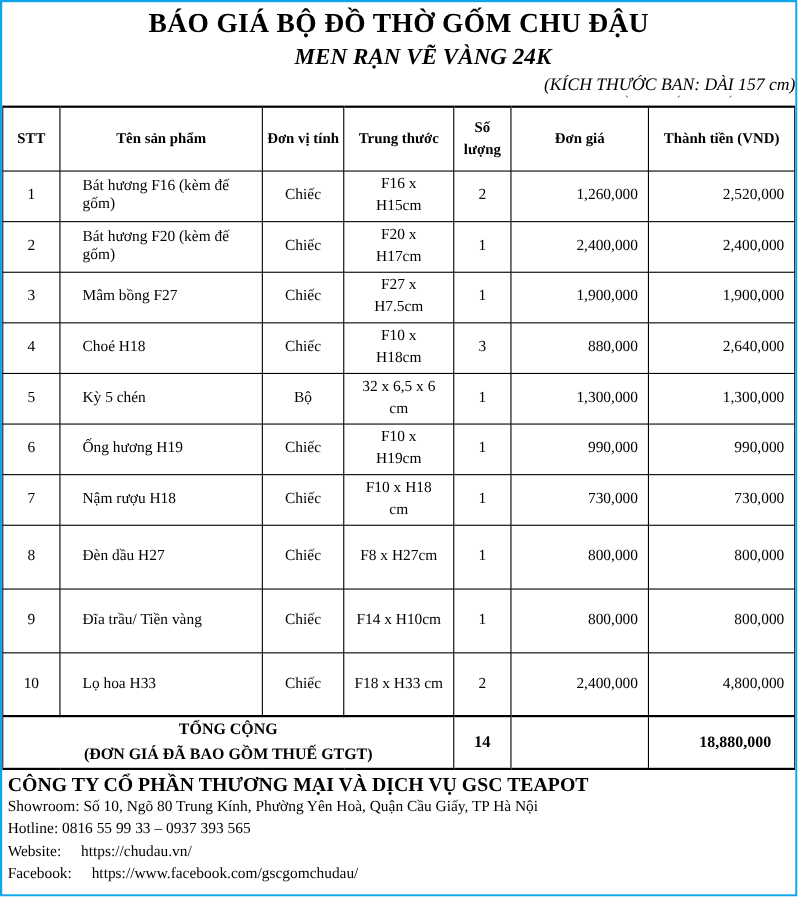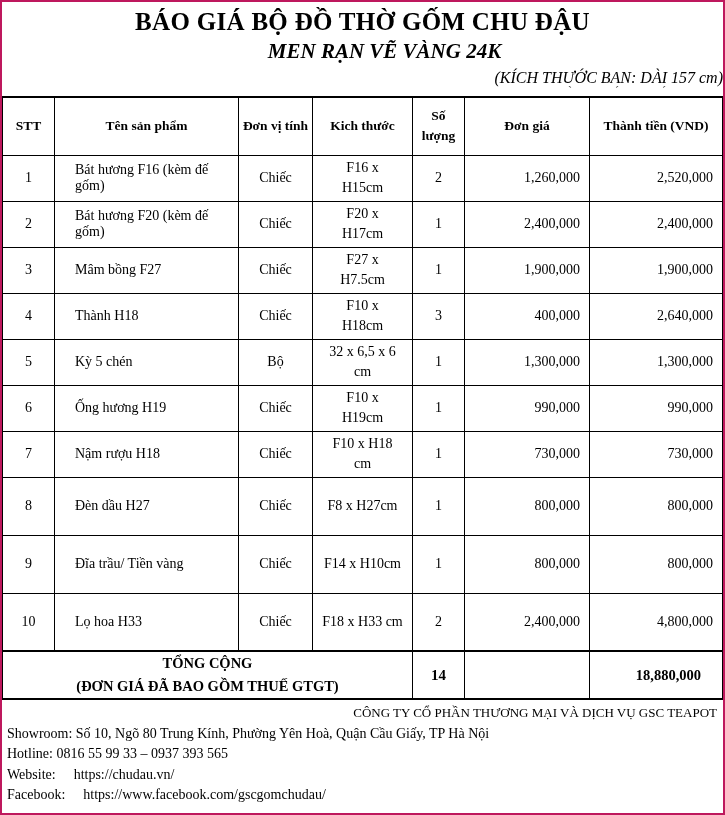--- a/index.html
+++ b/index.html
@@ -5,21 +5,21 @@
   * { margin:0; padding:0; box-sizing:border-box; }
   html,body { background:#fff; }
   body {
     width:725px; height:815px;
     font-family:"Liberation Serif","DejaVu Serif",serif;
     color:#000;
   }
   .page {
     position:relative;
     width:725px; height:815px;
-    border:2px solid #be185d;
+    border:2px solid #0ea5e9;
     background:#fff;
     overflow:hidden;
   }
   
   .doc-header { height:94px; text-align:center; padding-top:6px; }
   .doc-title { font-size:25px; font-weight:bold; letter-spacing:0.3px; }
   .doc-subtitle { font-size:21px; font-weight:bold; font-style:italic; margin-top:3px;margin-left:44px; }
   .doc-dim-note { font-size:16px; font-style:italic; margin-top:5px;text-align:right; }
   .artifact { position:absolute; top:82px; left:566px; font-size:12px; color:#555; letter-spacing:20px; white-space:nowrap; }
   
@@ -35,21 +35,21 @@
   .c-price, .c-amount { text-align:right; padding-right:9px;padding-left:30px; }
   .c-size { white-space:pre-line; line-height:1.45; }
   tr.total-row { height:45px; }
   tr.total-row td { border-top:2px solid #000; border-bottom:2px solid #000; font-weight:bold; }
   .total-label { text-align:center; white-space:pre-line; font-size:14.5px; line-height:1.6; }
   .total-qty { text-align:center; font-size:15px; }
   .total-amount { text-align:right; padding-right:21px; font-size:14.5px; }
   
   .doc-footer { padding:3px 6px 0 5px; }
   .footer-line { font-size:14px; line-height:20.5px; white-space:nowrap; }
-  .footer-company { font-weight:normal; font-size:13px;text-align:right; }
+  .footer-company { font-weight:bold; font-size:18px; }
   .footer-url { margin-left:18px; }
 </style>
 </head>
 <body>
 
 <div class="page">
 
   <div class="doc-header">
     <div class="doc-title">BÁO GIÁ BỘ ĐỒ THỜ GỐM CHU ĐẬU</div>
     <div class="doc-subtitle">MEN RẠN VẼ VÀNG 24K</div>
@@ -65,21 +65,21 @@
       <col style="width:100px">
         <col style="width:52px">
         <col style="width:125px">
         <col>
     </colgroup>
     <thead>
       <tr>
         <th>STT</th>
         <th>Tên sản phẩm</th>
         <th>Đơn vị tính</th>
-        <th>Kich thước</th>
+        <th>Trung thước</th>
         <th>Số lượng</th>
         <th>Đơn giá</th>
         <th>Thành tiền (VND)</th>
       </tr>
     </thead>
     <tbody>
       <tr class="row-sm">
         <td class="c-stt">1</td>
         <td class="c-name">Bát hương F16 (kèm đế gốm)</td>
         <td class="c-unit">Chiếc</td>
@@ -104,26 +104,26 @@
         <td class="c-name">Mâm bồng F27</td>
         <td class="c-unit">Chiếc</td>
         <td class="c-size">F27 x
 H7.5cm</td>
         <td class="c-qty">1</td>
         <td class="c-price">1,900,000</td>
         <td class="c-amount">1,900,000</td>
       </tr>
       <tr class="row-sm">
         <td class="c-stt">4</td>
-        <td class="c-name">Thành H18</td>
+        <td class="c-name">Choé H18</td>
         <td class="c-unit">Chiếc</td>
         <td class="c-size">F10 x
 H18cm</td>
         <td class="c-qty">3</td>
-        <td class="c-price">400,000</td>
+        <td class="c-price">880,000</td>
         <td class="c-amount">2,640,000</td>
       </tr>
       <tr class="row-sm">
         <td class="c-stt">5</td>
         <td class="c-name">Kỳ 5 chén</td>
         <td class="c-unit">Bộ</td>
         <td class="c-size">32 x 6,5 x 6
 cm</td>
         <td class="c-qty">1</td>
         <td class="c-price">1,300,000</td>

